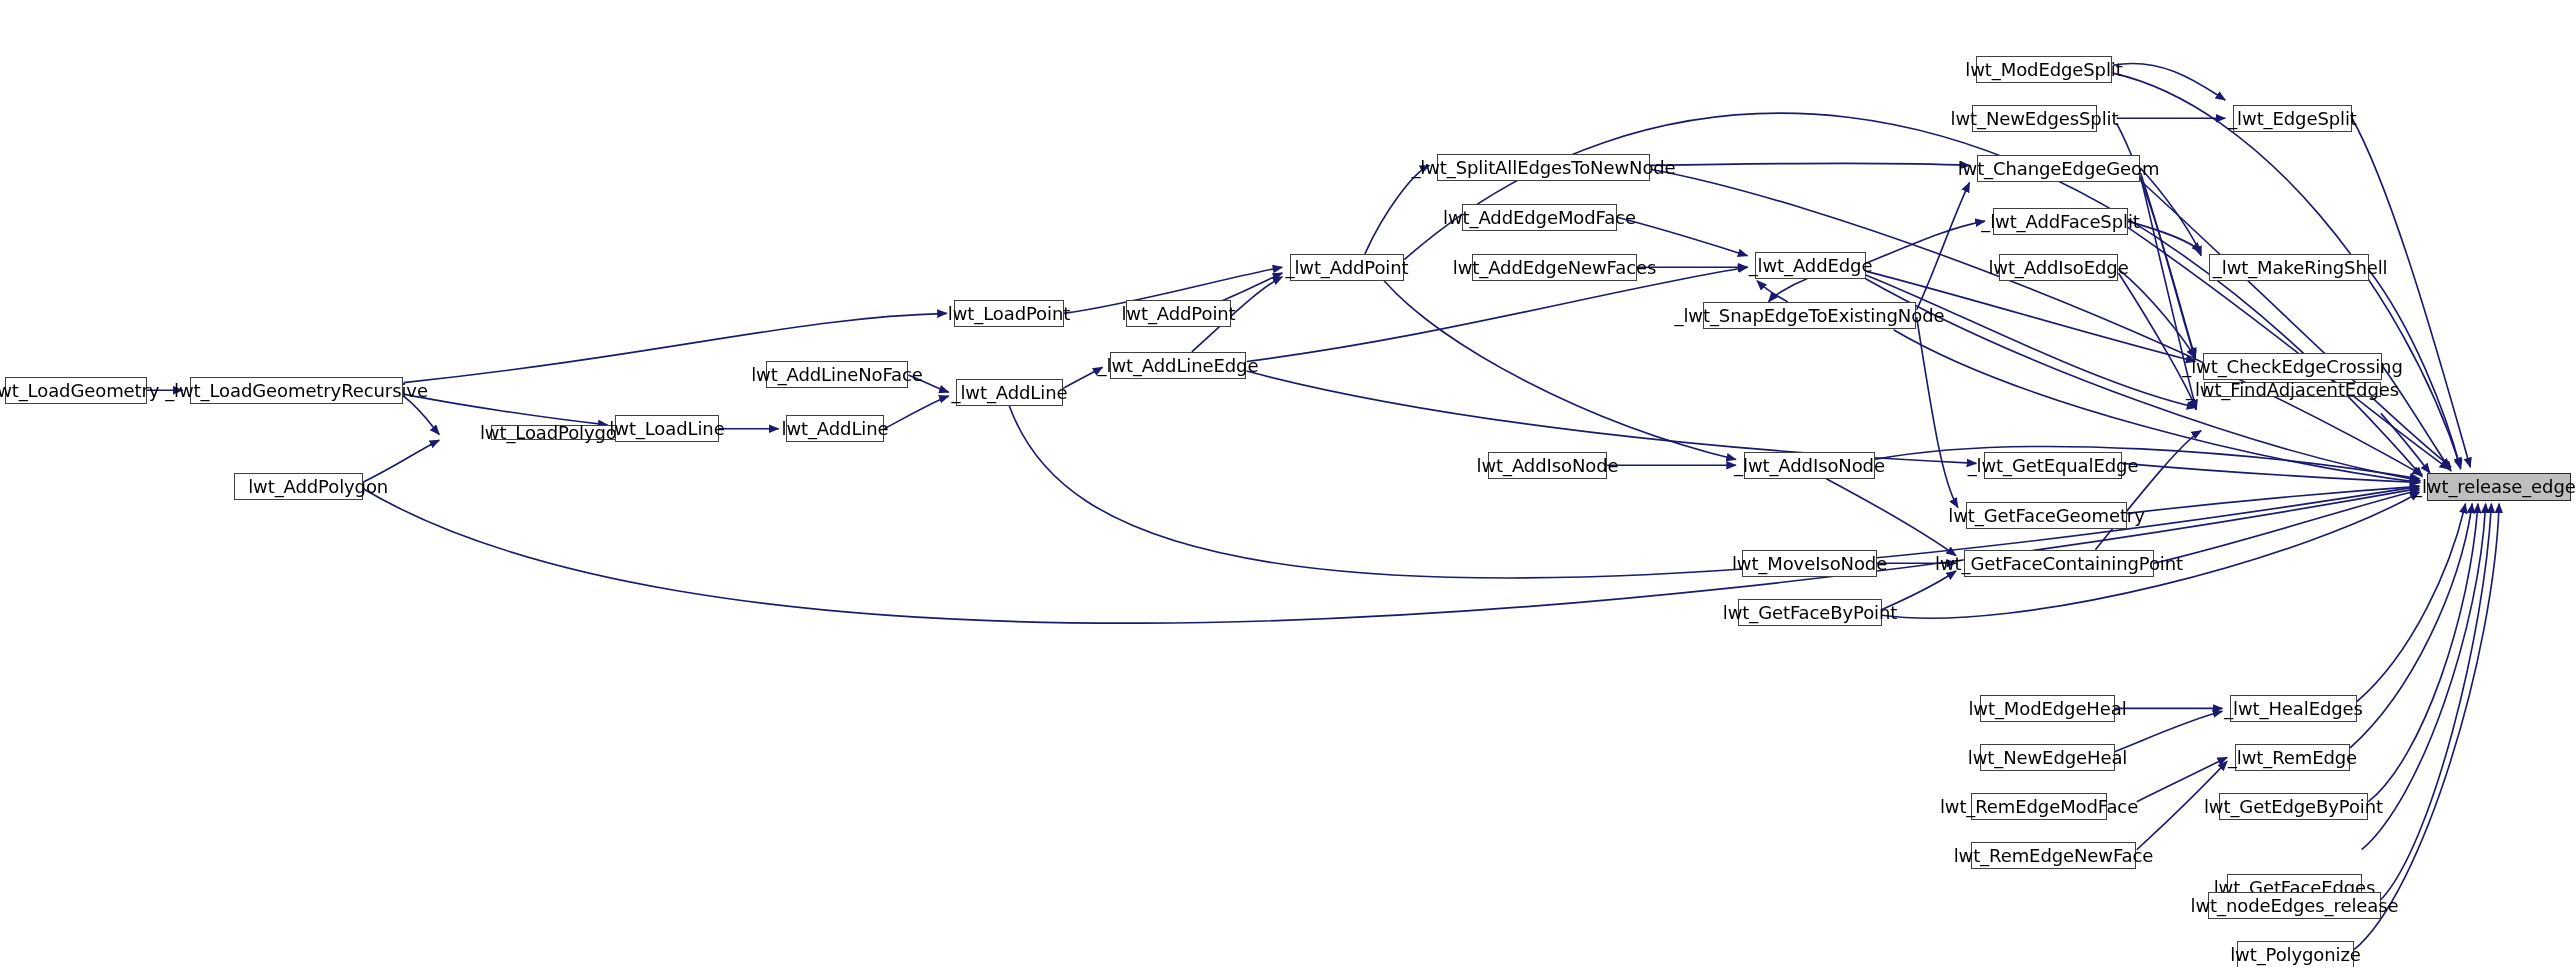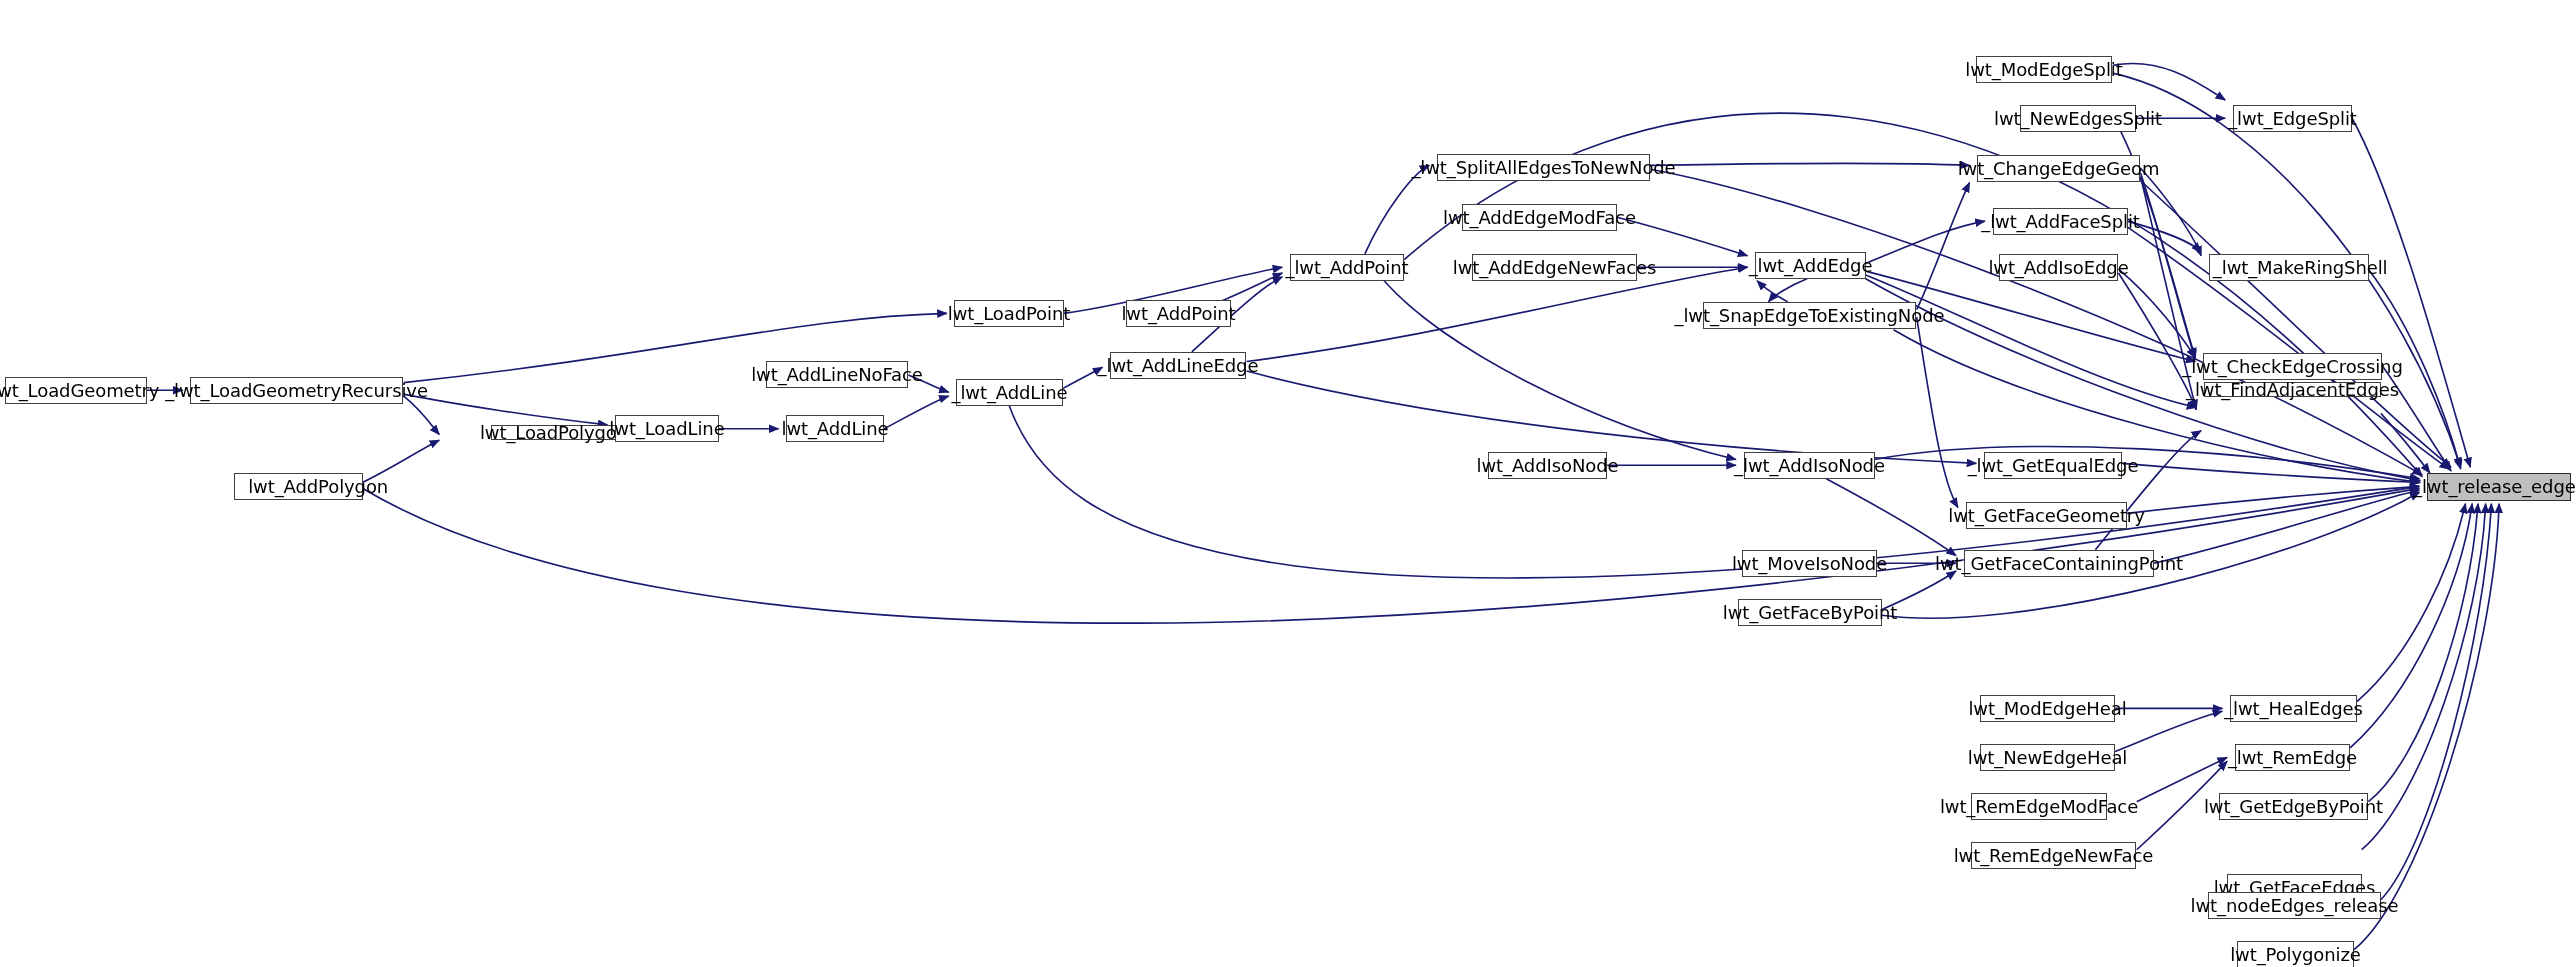--- a/index.html
+++ b/index.html
@@ -135,21 +135,21 @@
       <div class="node" style="left: 956px; top: 379px; width: 107px; height: 27px;">_lwt_AddLine</div>
       <div class="node" style="left: 1126px; top: 300px; width: 105px; height: 27px; text-align: right;">lwt_AddPoint</div>
       <div class="node" style="left: 1110px; top: 352px; width: 136px; height: 27px;">_lwt_AddLineEdge</div>
       <div class="node" style="left: 1290px; top: 254px; width: 114px; height: 27px;">_lwt_AddPoint</div>
       <div class="node" style="left: 1437px; top: 154px; width: 213px; height: 27px;">_lwt_SplitAllEdgesToNewNode</div>
       <div class="node" style="left: 1462px; top: 204px; width: 155px; height: 27px;">lwt_AddEdgeModFace</div>
       <div class="node" style="left: 1472px; top: 254px; width: 165px; height: 27px;">lwt_AddEdgeNewFaces</div>
       <div class="node" style="left: 1755px; top: 252px; width: 111px; height: 27px;">_lwt_AddEdge</div>
       <div class="node" style="left: 1703px; top: 302px; width: 213px; height: 27px;">_lwt_SnapEdgeToExistingNode</div>
       <div class="node" style="left: 1976px; top: 56px; width: 136px; height: 27px;">lwt_ModEdgeSplit</div>
-      <div class="node" style="left: 1972px; top: 105px; width: 116px; height: 27px; margin-left: 48px;">lwt_NewEdgesSplit</div>
+      <div class="node" style="left: 1972px; top: 105px; width: 125px; height: 27px;">lwt_NewEdgesSplit</div>
       <div class="node" style="left: 1977px; top: 155px; width: 163px; height: 27px;">lwt_ChangeEdgeGeom</div>
       <div class="node" style="left: 1993px; top: 208px; width: 135px; height: 27px;">_lwt_AddFaceSplit</div>
       <div class="node" style="left: 1999px; top: 254px; width: 119px; height: 27px;">lwt_AddIsoEdge</div>
       <div class="node" style="left: 2233px; top: 105px; width: 119px; height: 27px;">_lwt_EdgeSplit</div>
       <div class="node" style="left: 2209px; top: 254px; width: 160px; height: 27px; padding-left: 29px;">_lwt_MakeRingShell</div>
       <div class="node" style="left: 2203px; top: 353px; width: 179px; height: 27px;">_lwt_CheckEdgeCrossing</div>
       <div class="node" style="left: 2204px; top: 382px; width: 177px; height: 15px;">_lwt_FindAdjacentEdges</div>
       <div class="node" style="left: 1984px; top: 452px; width: 138px; height: 27px;">_lwt_GetEqualEdge</div>
       <div class="node" style="left: 1966px; top: 502px; width: 161px; height: 27px;">lwt_GetFaceGeometry</div>
       <div class="node" style="left: 1488px; top: 452px; width: 119px; height: 27px;">lwt_AddIsoNode</div>

